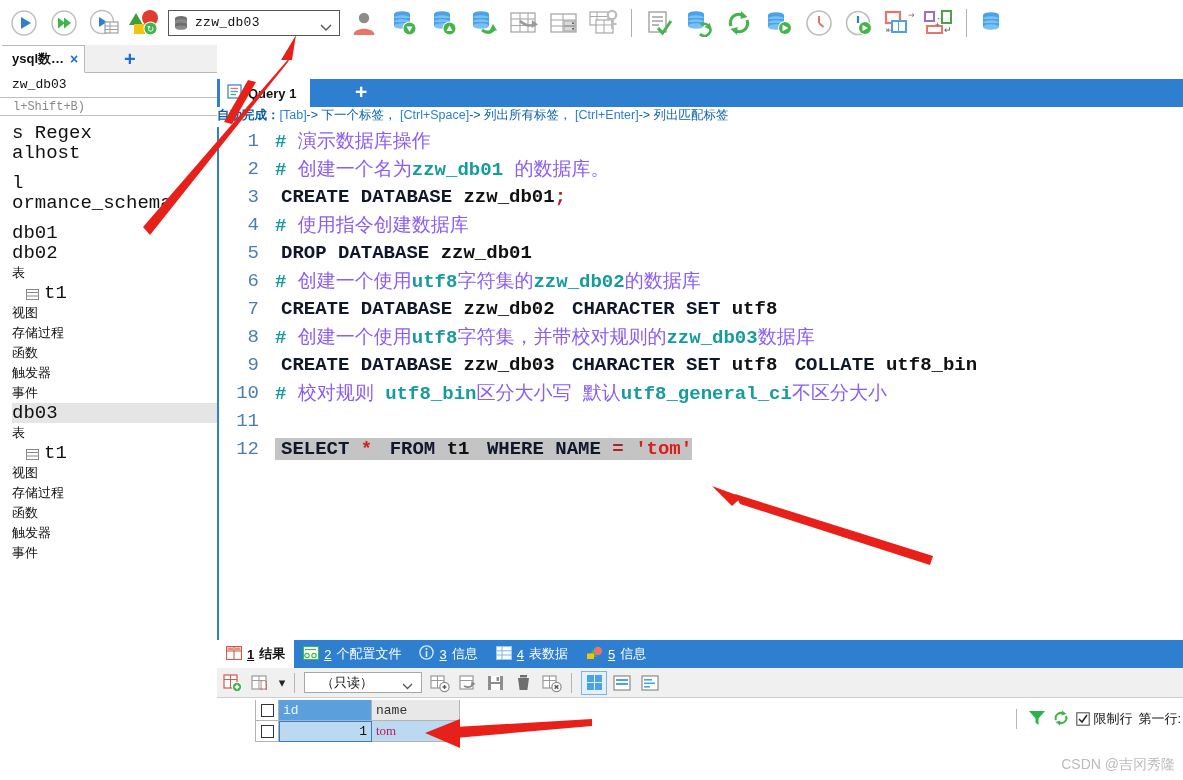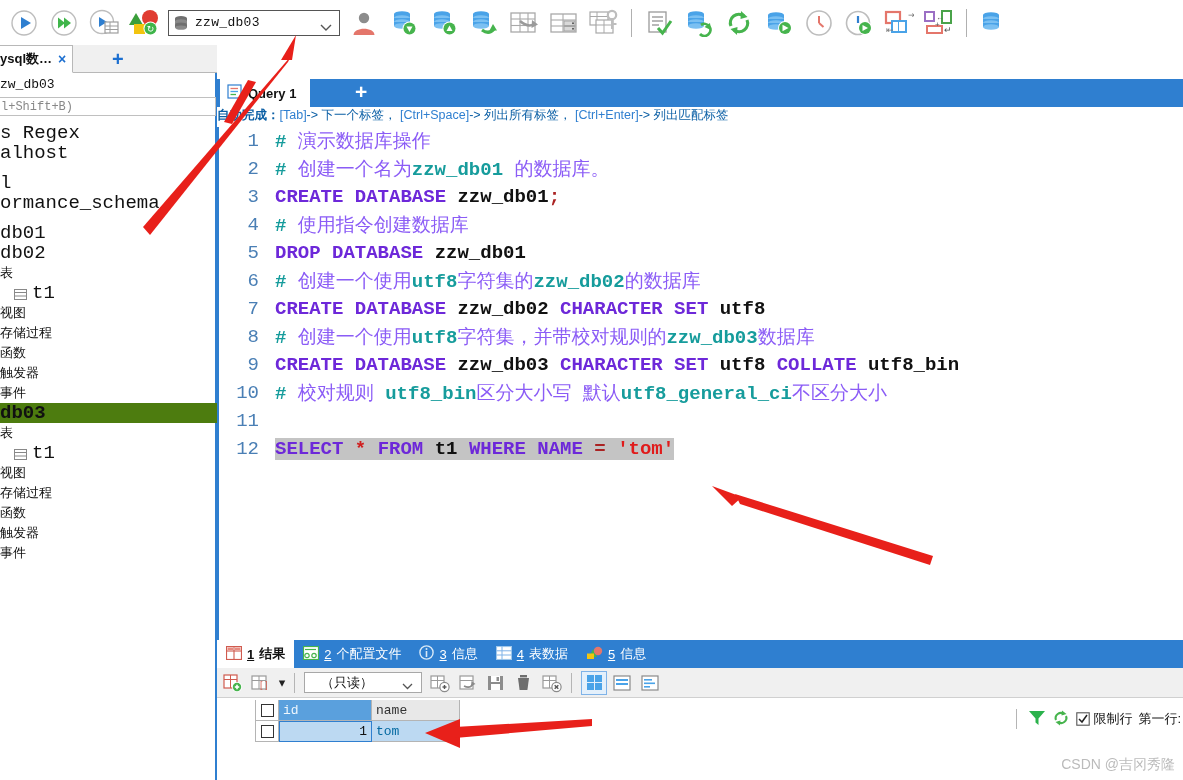--- a/index.html
+++ b/index.html
@@ -28,21 +28,21 @@
     flex:0 0 auto;
   }
   .dbselect .dbtext {
     font-family:"Liberation Mono", monospace; font-size:13px; color:#111;
     margin-left:6px; letter-spacing:0.3px;
   }
   .dbselect .caret { position:absolute; right:7px; top:7px; }
 
   
   .sidebar {
-    position:absolute; left:0; top:45px; width:217px; height:735px;
+    position:absolute; left:12px; top:45px; width:217px; height:735px;
     background:#ffffff;
   }
   .sidetabs { position:absolute; left:0; top:0; width:217px; height:28px;
               border-bottom:1px solid #b8b8b8; background:#f0f0f0; }
   .sidetab {
     position:absolute; left:-10px; top:0; height:28px; background:#fff;
     border:1px solid #b8b8b8; border-bottom:1px solid #fff; border-left:none;
     display:flex; align-items:center; padding:0 6px 0 10px; gap:6px;
     font-size:13px; font-weight:bold; color:#111;
   }
@@ -56,21 +56,21 @@
               font-family:"Liberation Mono", monospace; color:#111; }
   .sd-filter { position:absolute; left:-14px; top:24px; width:230px; height:19px;
                border:1px solid #c0c0c0; background:#fff; }
   .sd-filter span { position:absolute; left:14px; top:2px; font-size:12px;
                     color:#888; font-family:"Liberation Mono", monospace; }
   .tree { position:absolute; left:0; top:50px; width:217px; }
   .tnode { height:20px; line-height:20px; font-size:19px; color:#111;
            font-family:"Liberation Mono", monospace; white-space:nowrap;
            overflow:hidden; padding-left:0; }
   .tnode.cjk { font-family:"Liberation Sans", sans-serif; font-size:13px; }
-  .tnode.sel { background:#4d7c0f; font-weight:bold; }
+  .tnode.sel { background:#e5e5e5; font-weight:normal; }
   .tnode .ticon { display:inline-block; width:14px; height:12px; vertical-align:-2px;
                   margin-right:4px; }
   .tnode.gap { height:10px; }
 
   
   .editor-wrap { position:absolute; left:217px; top:45px; width:966px; height:595px;
                  background:#fff; }
   .qtabs { position:absolute; left:0; top:34px; width:966px; height:28px;
            background:#2f7fd0; }
   .qtab { position:absolute; left:3px; top:0px; height:28px; background:#fff;
@@ -90,21 +90,21 @@
   .ln { position:relative; height:28px; line-height:28px; white-space:nowrap; }
   .ln .num { position:absolute; left:0; top:0; width:40px; text-align:right;
              color:#4a7fb5; font-size:19px;
              font-family:"Liberation Mono", monospace; }
   .ln .code { position:absolute; left:56px; top:0; font-size:19px;
               font-family:"Liberation Mono", monospace; font-weight:bold;
               letter-spacing:0px; }
   .cm  { color:#8b5cf6; font-family:"Liberation Sans", sans-serif; font-weight:normal;
          font-size:19px; }
   .cm-m{ color:#169c9c; font-family:"Liberation Mono", monospace; font-weight:bold; }
-  .kw  { color:#6d28d9; }
+  .kw  { color:#0f172a;margin-left:6px; }
   .id  { color:#111111; }
   .pn  { color:#aa2222; }
   .str { color:#e01b1b; }
   .star{ color:#d02020; }
   .hl  { background:#c4c4c4; }
 
   
   .results { position:absolute; left:217px; top:640px; width:966px; height:140px;
              background:#fff; }
   .rtabs { position:absolute; left:0; top:0; width:966px; height:28px;
@@ -133,21 +133,21 @@
   .grow { display:flex; height:21px;padding-left:36px; }
   .gcell { border:1px solid #b4b4b4; border-top:none; border-left:none;
            display:flex; align-items:center; font-size:13px;
            font-family:"Liberation Mono", monospace; padding:0 4px; }
   .gchk { width:24px; justify-content:center; background:#fff; border-left:1px solid #b4b4b4; }
   .gbox { width:13px; height:13px; border:1.5px solid #333; background:#fff; }
   .ghead-id { width:93px; background:#5aa0dd; color:#eef6fd; }
   .ghead-name { width:88px; background:#e8e8e8; color:#333; }
   .gval-id { width:93px; background:#bcd9f2; justify-content:flex-end;
              border:1.5px solid #2f7fd0; color:#111; }
-  .gval-name { width:88px; background:#bcd9f2; color:#0369a1; }
+  .gval-name { width:88px; background:#bcd9f2; color:#be185d;font-family:Liberation Serif, serif; }
 
   .watermark { position:absolute; right:8px; bottom:6px; font-size:14px;
                color:#bbbbbb; }
 
   
   .arrow { position:absolute; pointer-events:none; }
 </style>
 </head>
 <body>
 

